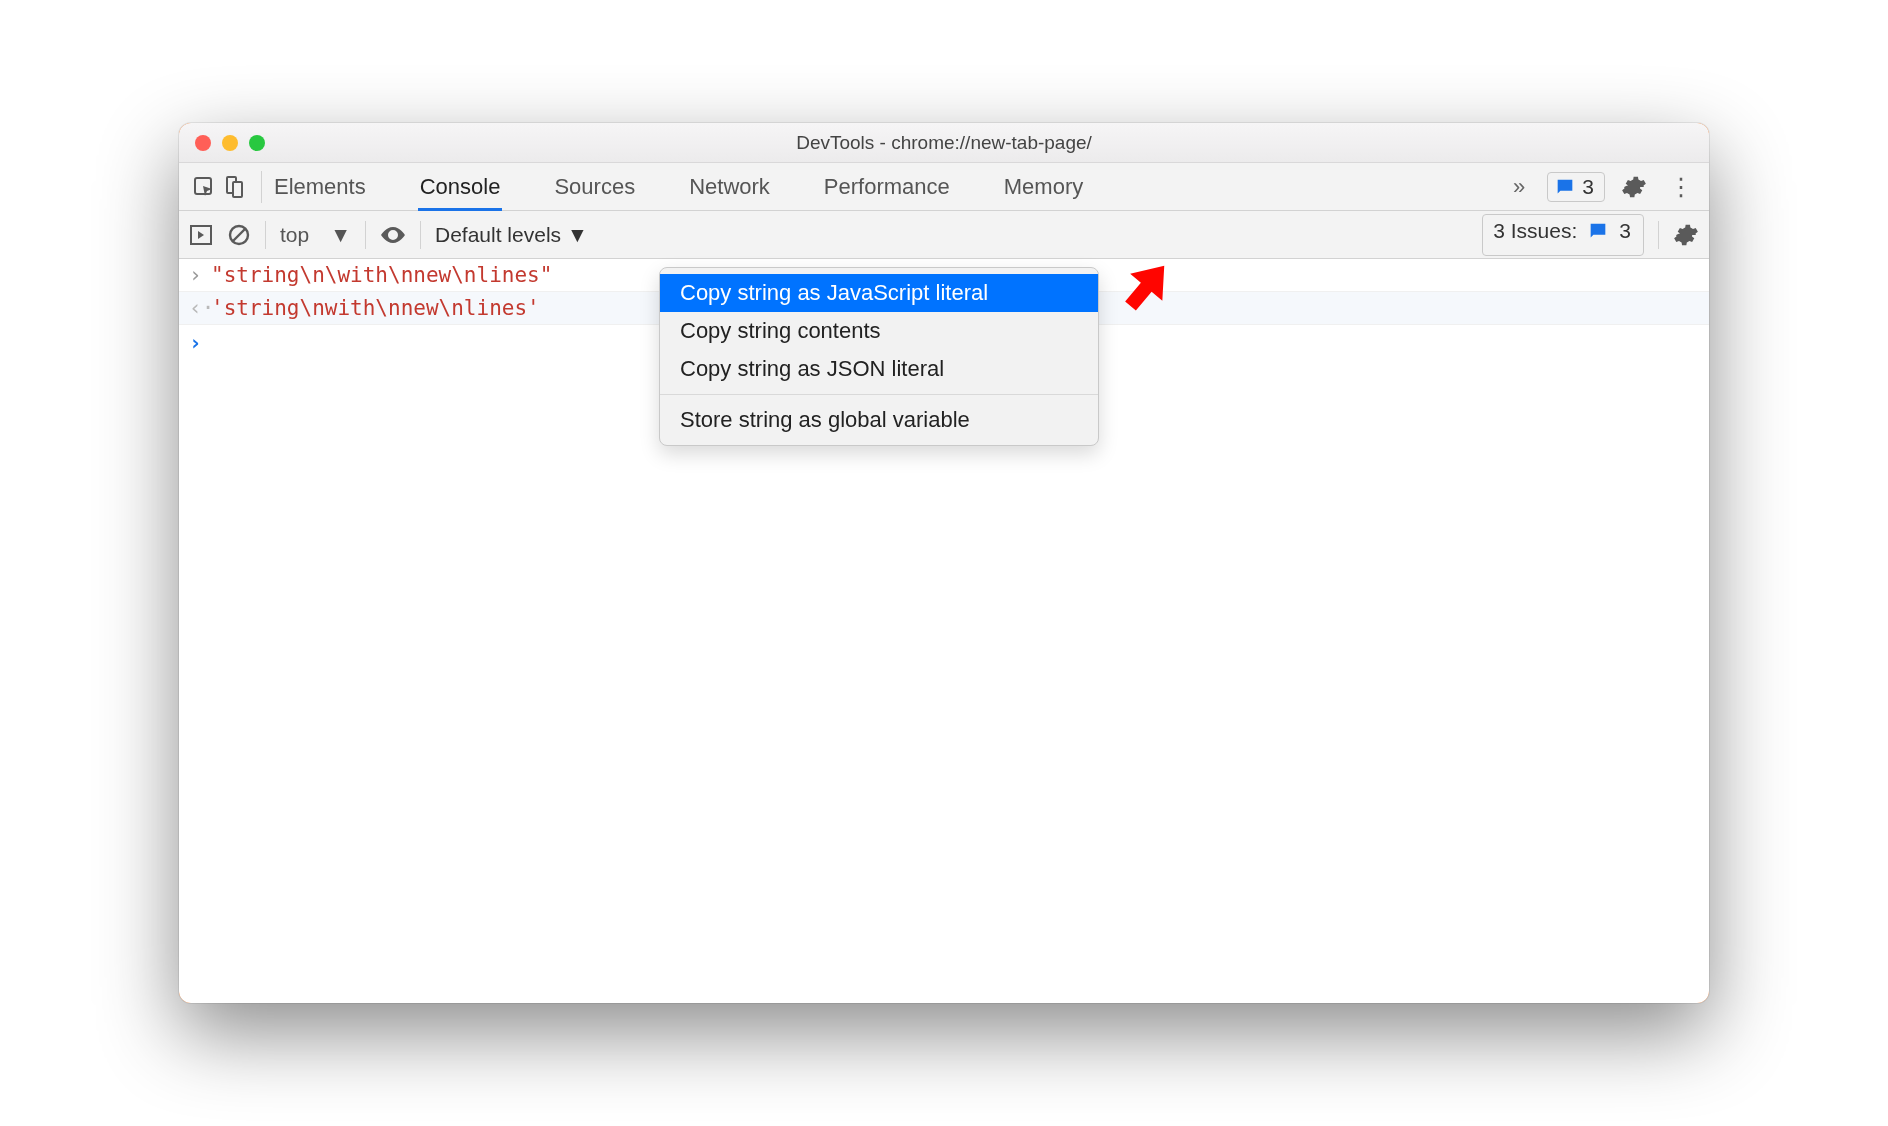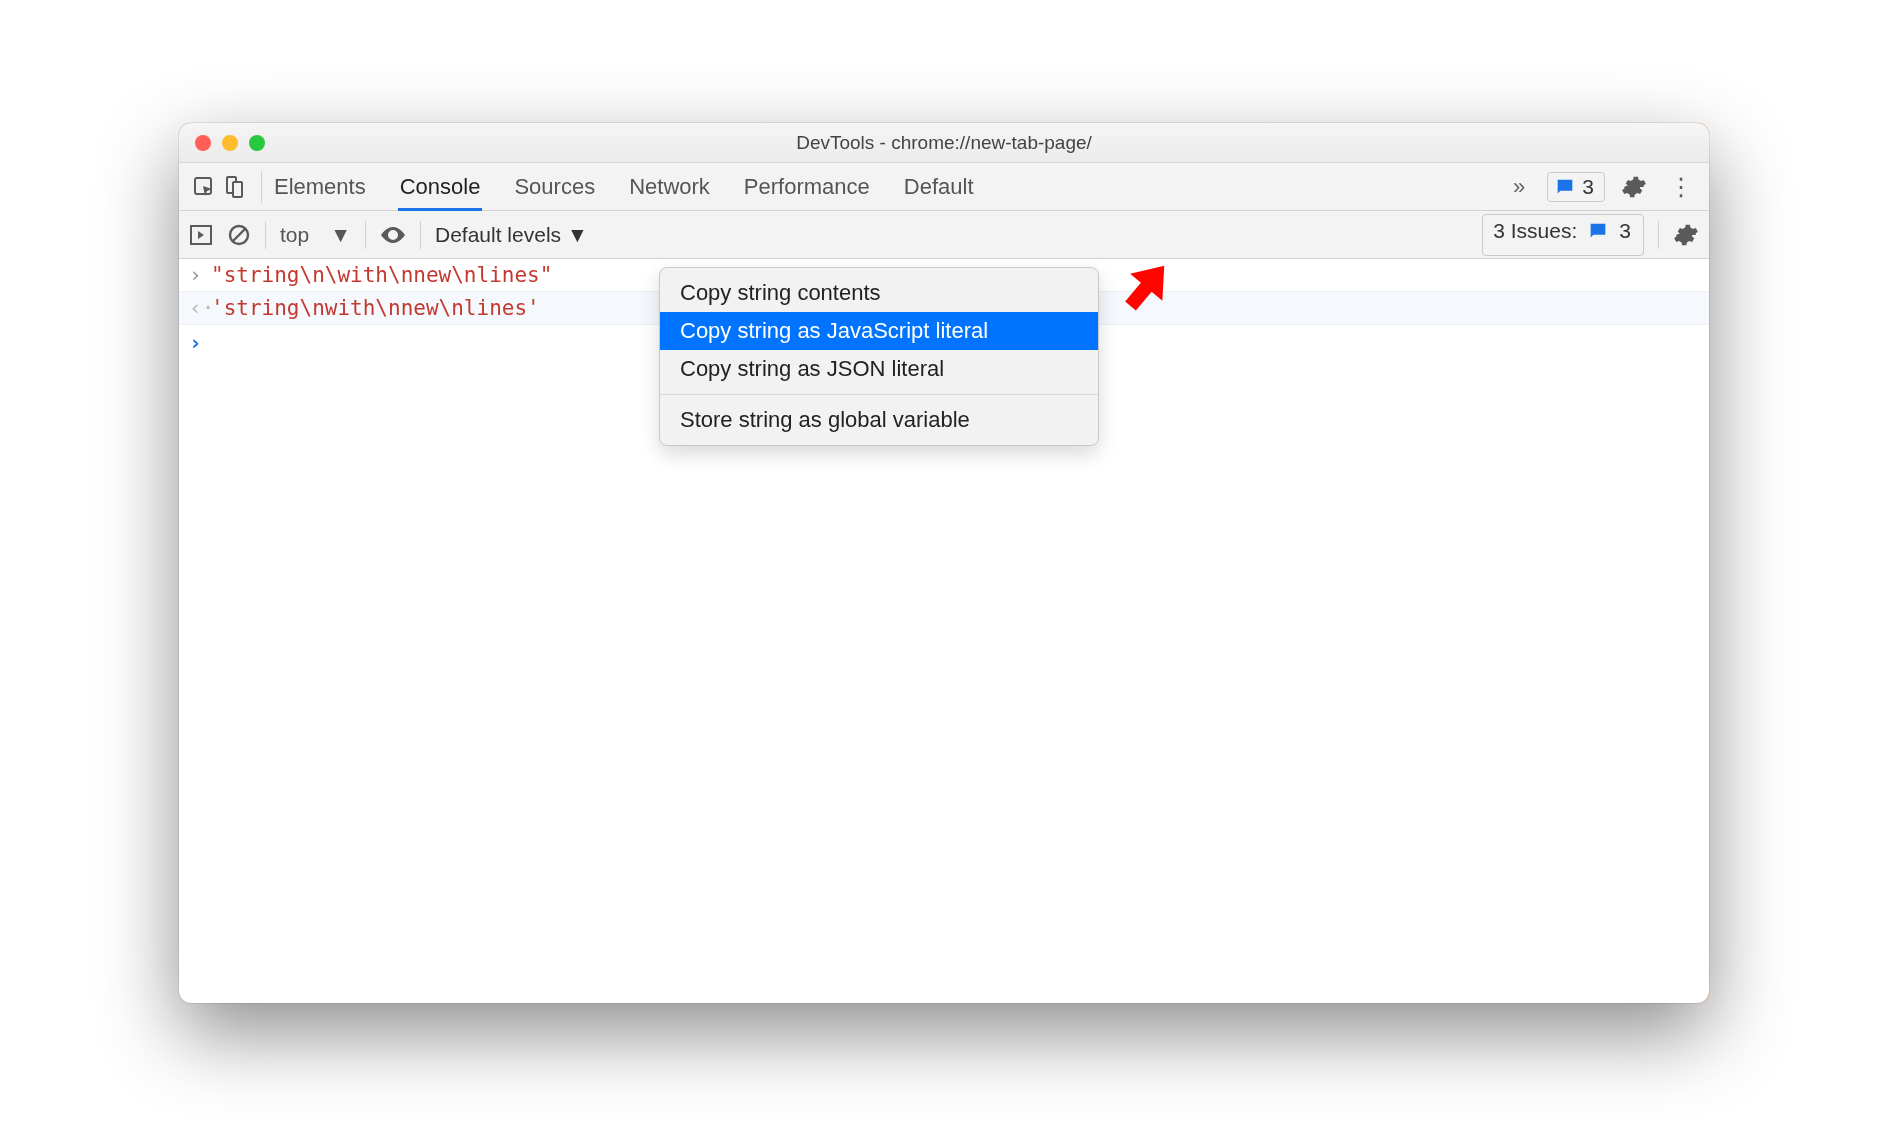--- a/index.html
+++ b/index.html
@@ -69,21 +69,21 @@
     justify-content: center;
     cursor: pointer;
   }
   .tabbar .vsep {
     width: 1px; height: 32px; background: #d2d2d2; margin: 0 12px;
   }
   .tabs {
     display: flex;
     align-items: stretch;
     height: 100%;
-    gap: 34px;
+    gap: 54px;
   }
   .tab {
     display: flex; align-items: center;
     position: relative;
     cursor: pointer;
   }
   .tab.active {
     color: #222;
     font-weight: 500;
   }
@@ -289,21 +289,21 @@
         <rect x="11" y="7" width="9" height="15" rx="1" fill="#f3f3f3"></rect>
       </svg>
     </div>
     <div class="vsep"></div>
     <div class="tabs">
       <div class="tab">Elements</div>
       <div class="tab active">Console</div>
       <div class="tab">Sources</div>
       <div class="tab">Network</div>
       <div class="tab">Performance</div>
-      <div class="tab">Default</div>
+      <div class="tab">Memory</div>
     </div>
     <div class="right">
       <div class="chevrons">»</div>
       <div class="badge-box">
         <svg class="chat-icon" viewBox="0 0 24 24">
             <path d="M4 4h16v12H7l-3 3z"></path>
           </svg>
         <span>3</span>
       </div>
       <svg class="gear" viewBox="0 0 24 24">
@@ -363,22 +363,22 @@
     </div>
     <div class="console-row highlight">
       <div class="arrowcell" style="color:#b9b9b9">‹·</div>
       <span class="string">'string\nwith\nnew\nlines'</span>
     </div>
     <div class="prompt-row">
       <div class="arrowcell blue">›</div>
     </div>
 
     <div class="ctx-menu">
+      <div class="ctx-item selected">Copy string as JavaScript literal</div>
       <div class="ctx-item">Copy string contents</div>
-      <div class="ctx-item selected">Copy string as JavaScript literal</div>
       <div class="ctx-item">Copy string as JSON literal</div>
       <div class="ctx-sep"></div>
       <div class="ctx-item">Store string as global variable</div>
     </div>
 
     <svg class="red-arrow" viewBox="0 0 100 100">
       <g transform="rotate(40 50 50)">
         <path d="M50 5 L80 45 L60 45 L60 80 L40 80 L40 45 L20 45 Z" fill="#ff0500"></path>
       </g>
     </svg>

